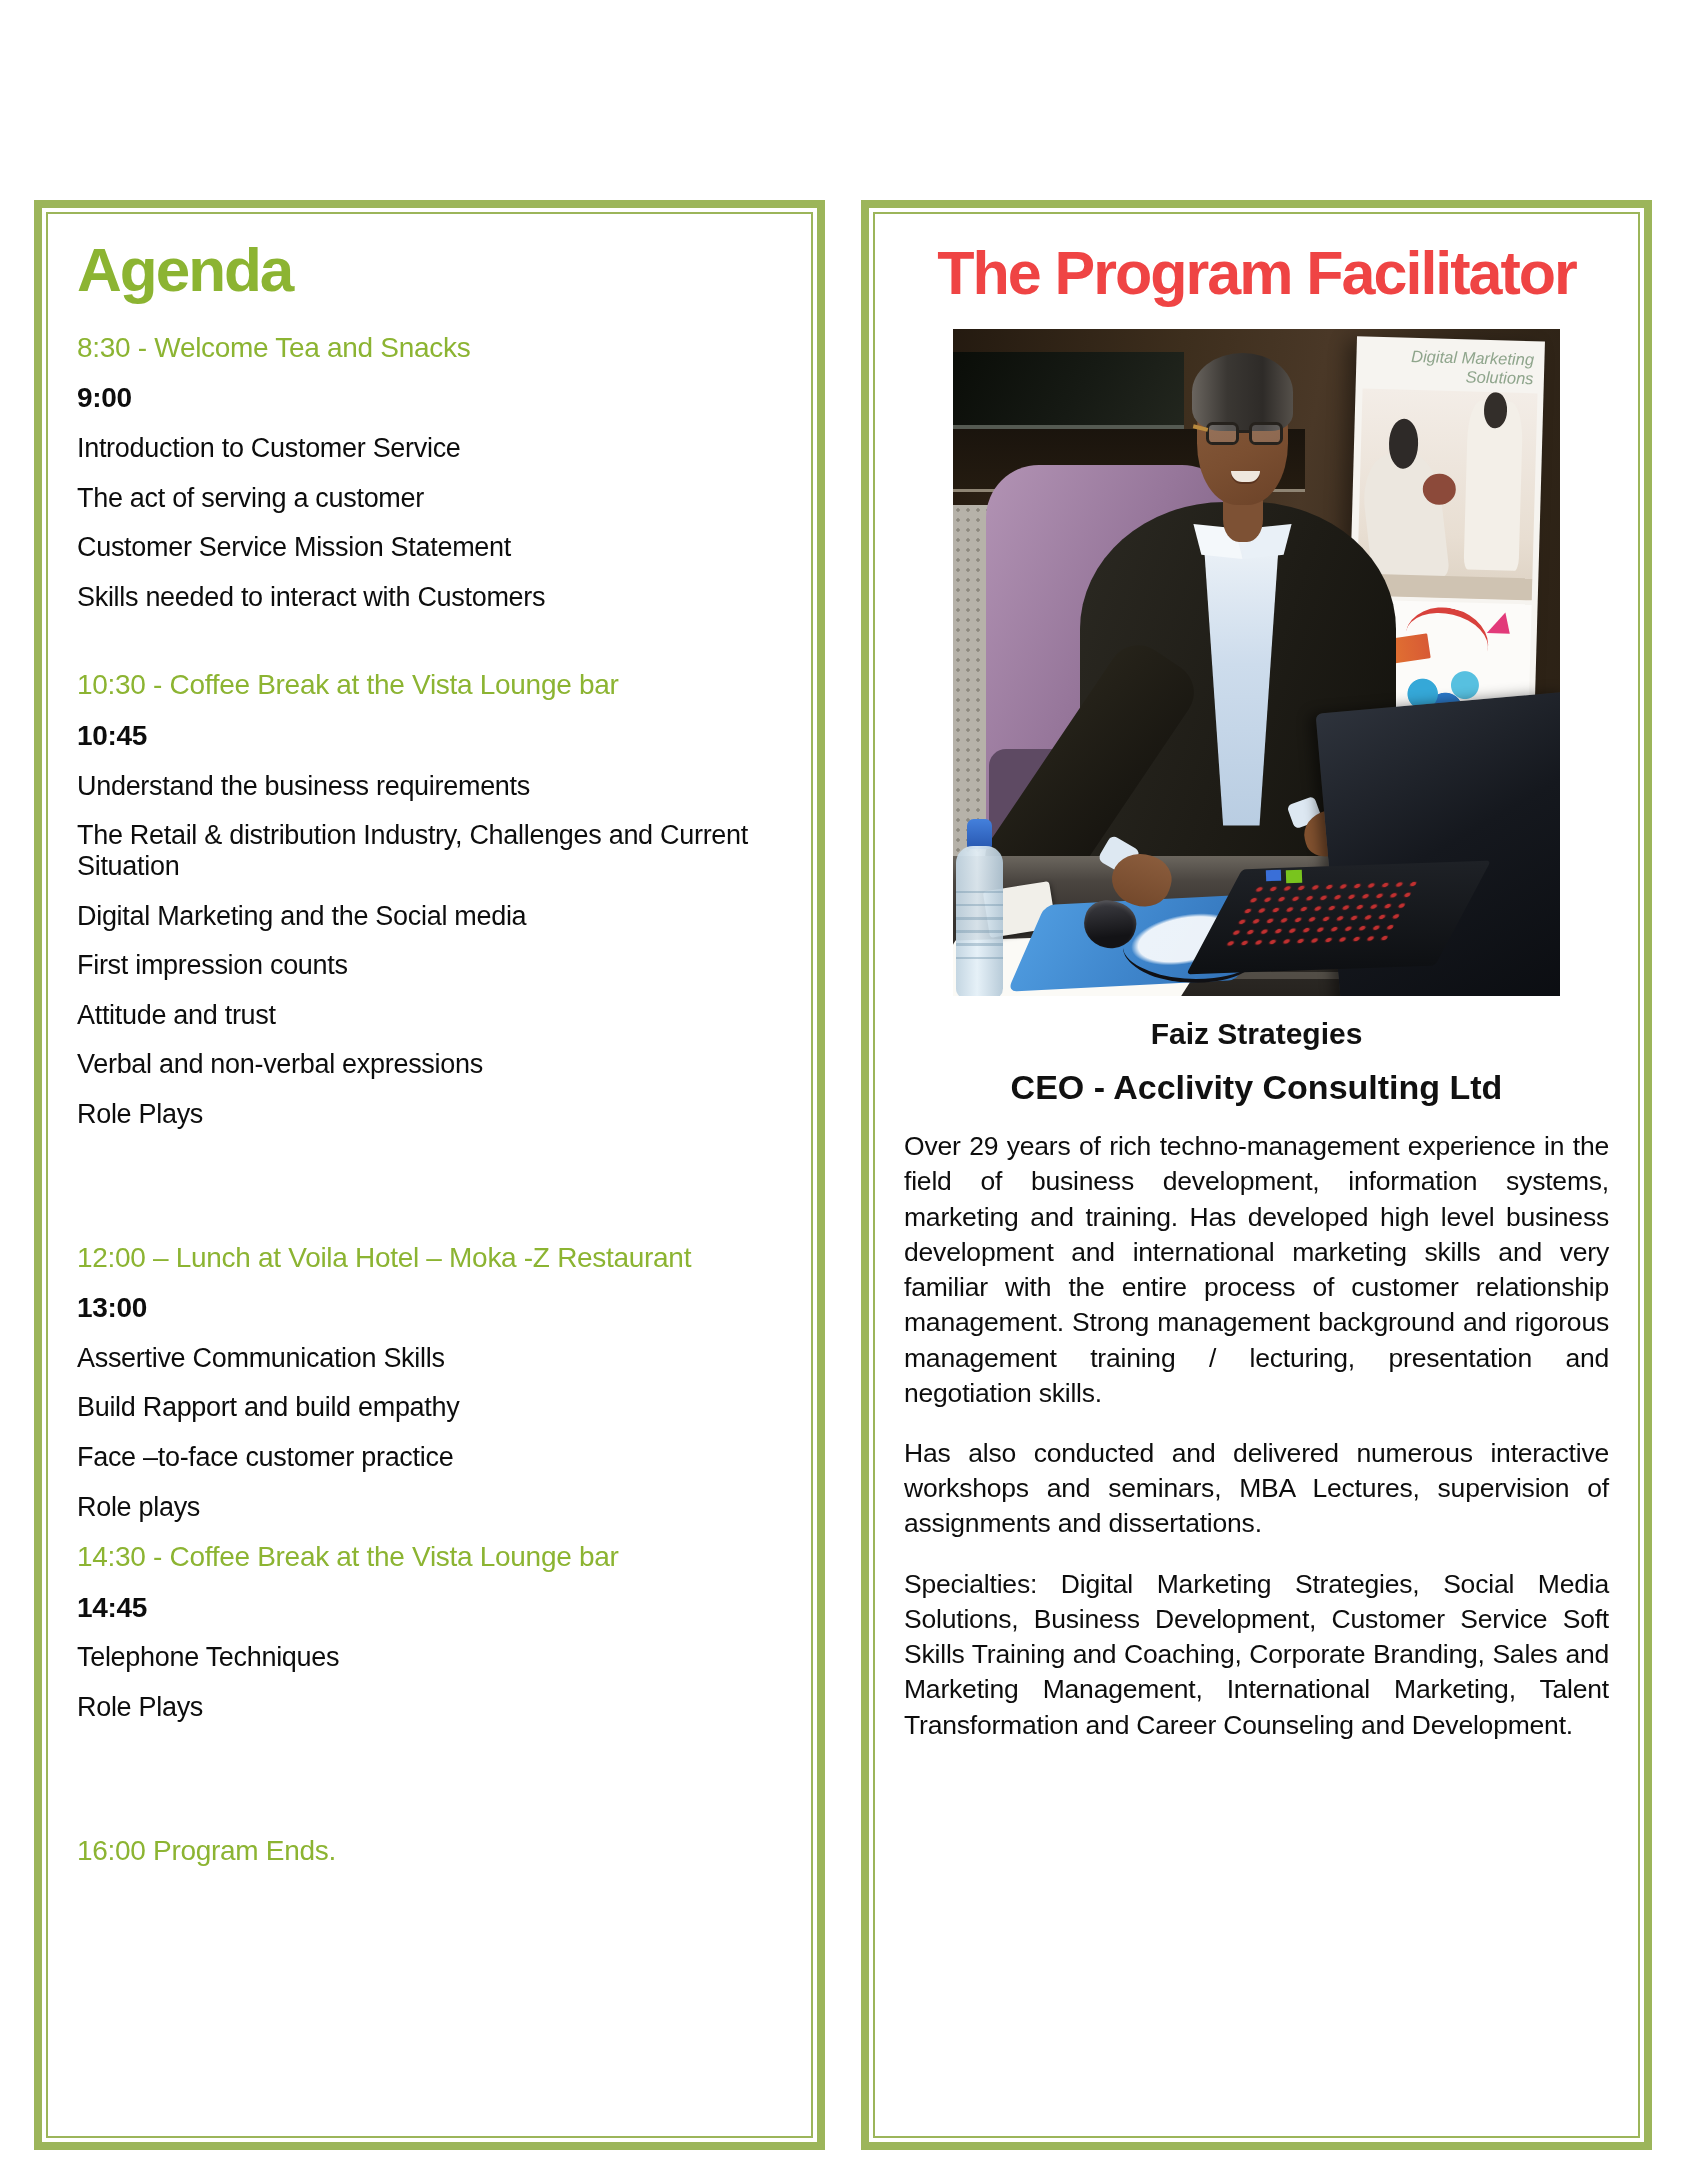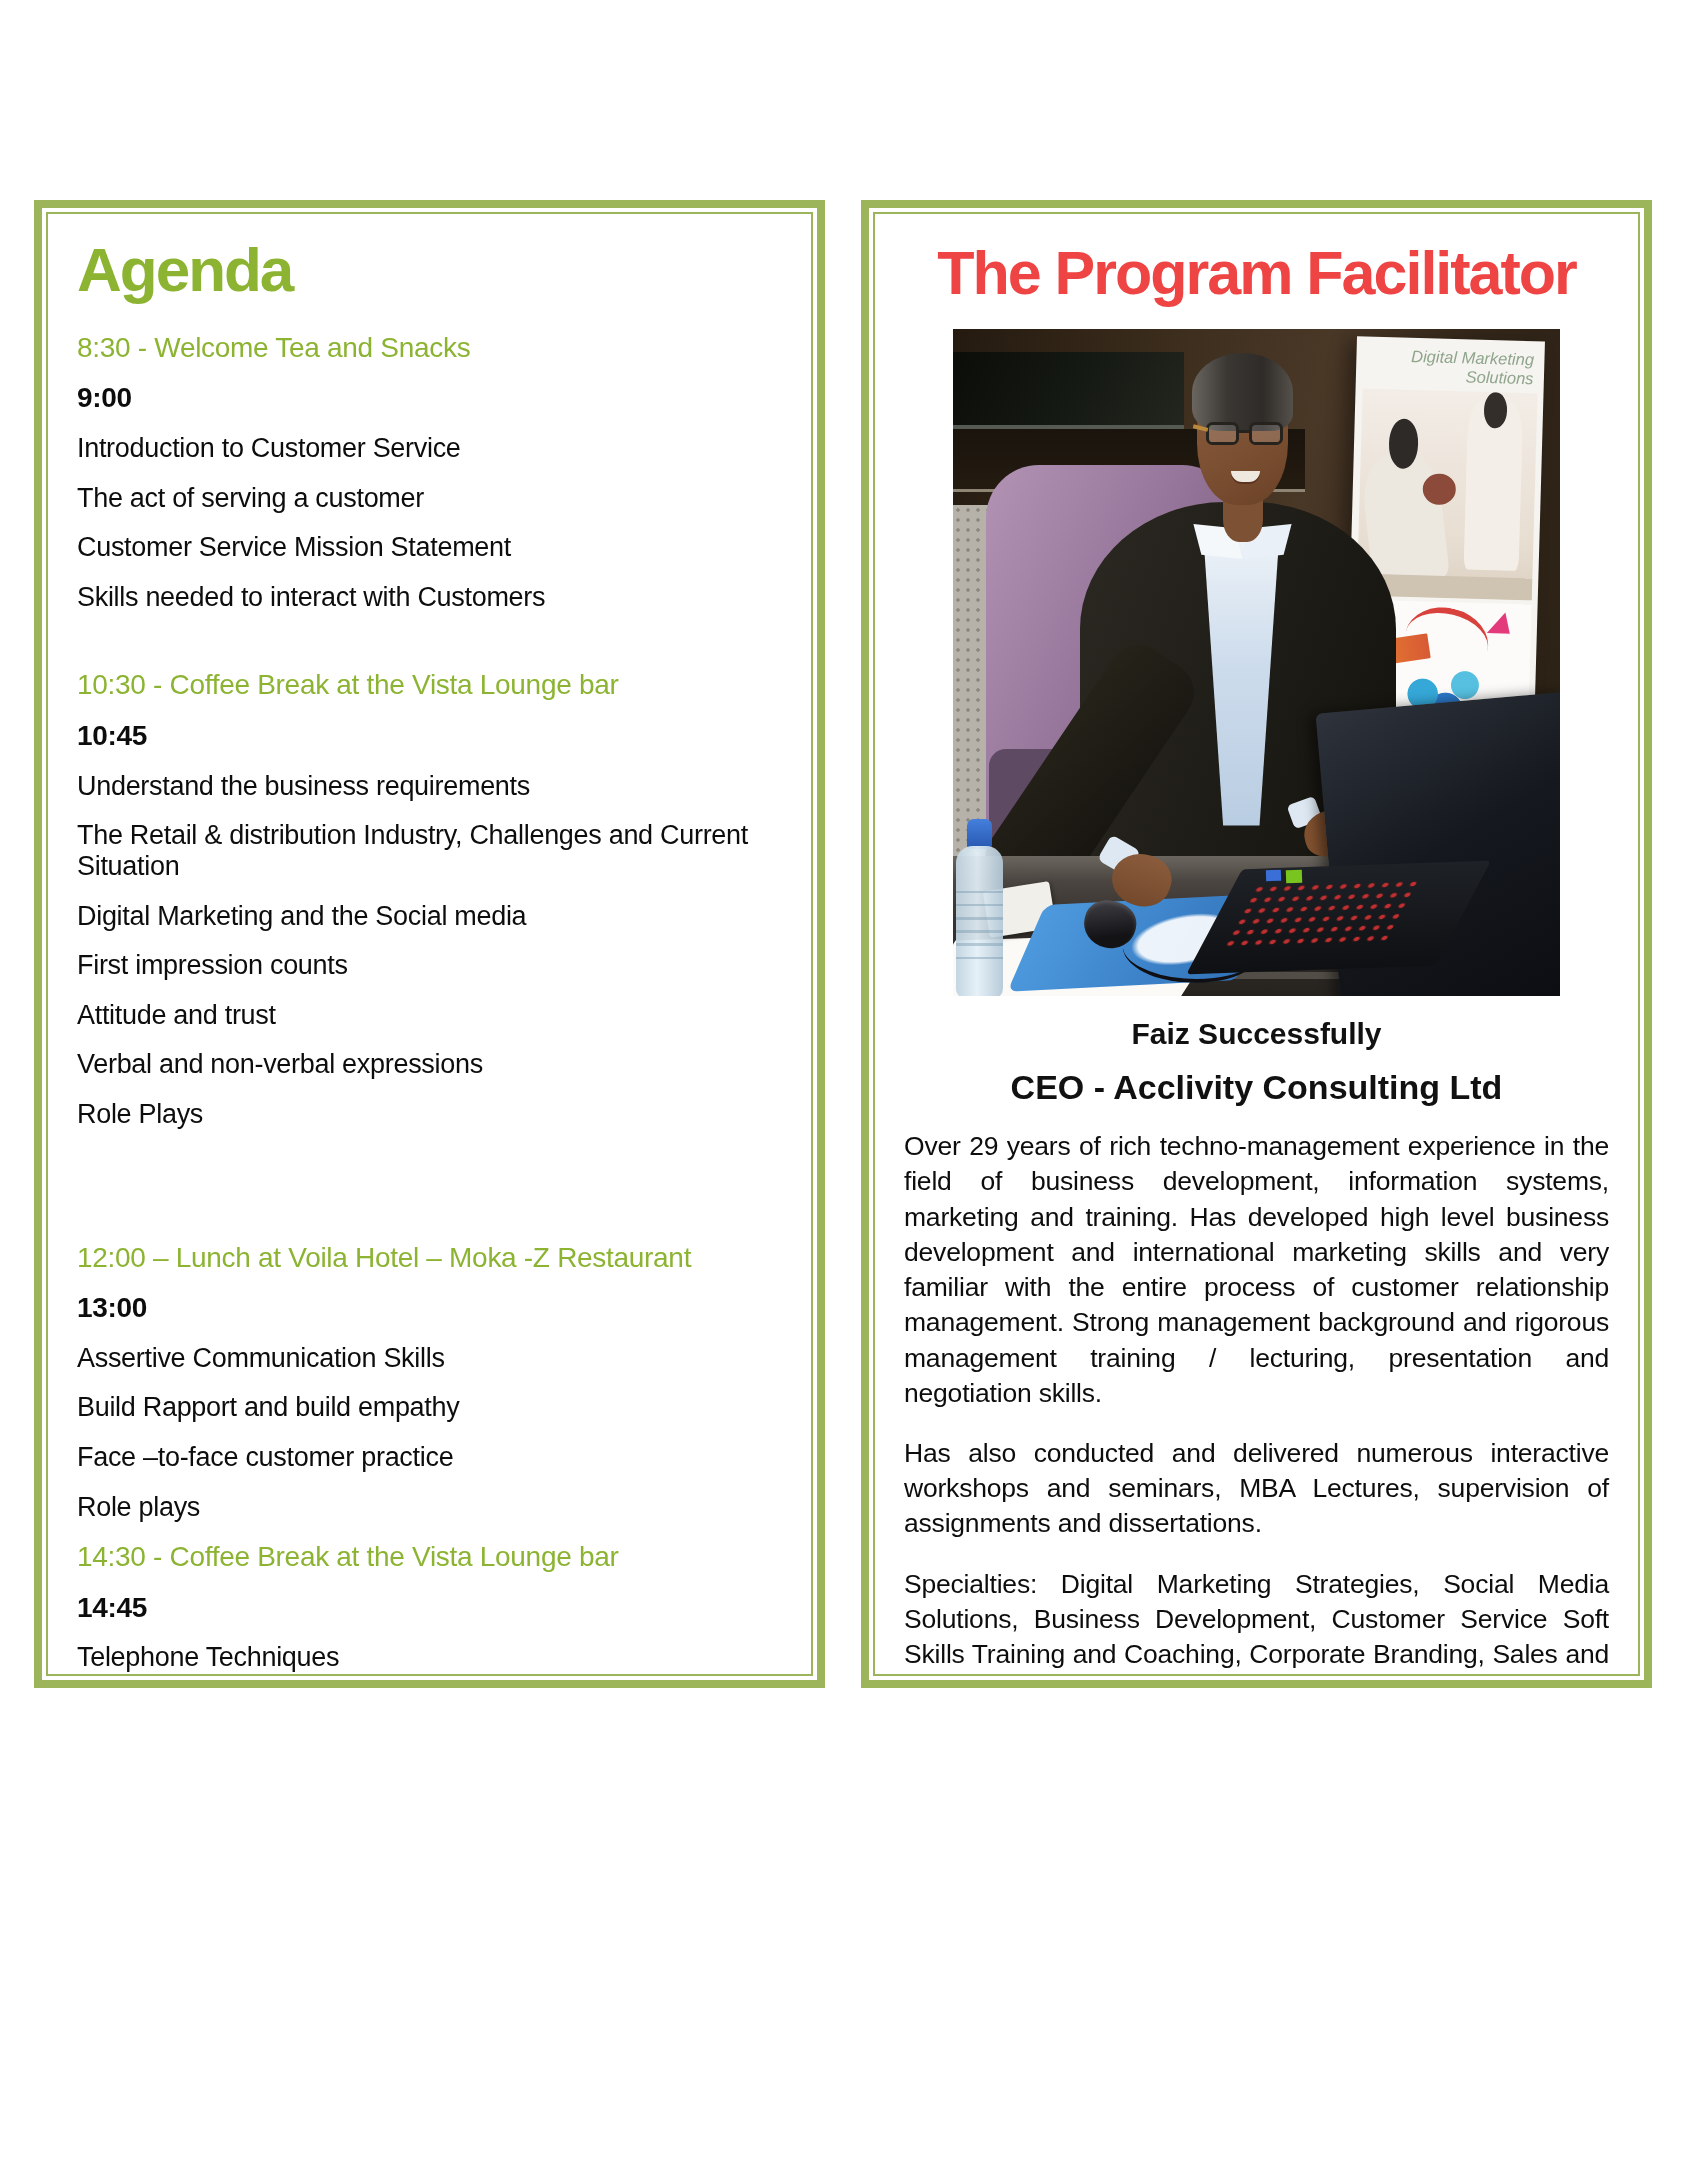--- a/index.html
+++ b/index.html
@@ -6,21 +6,21 @@
   body {
     width:1687px; height:2183px;
     font-family:"Liberation Sans", sans-serif;
     color:#111;
     position:relative;
   }
   .page { position:relative; width:1687px; height:2183px; background:#fff; overflow:hidden; }
 
   
   .panel {
-    position:absolute; top:200px; height:1488px; width:791px;
+    position:absolute; top:200px; height:1950px; width:791px;
     border:8px solid #9cb55a; box-sizing:border-box; background:#fff;
   }
   .panel-left  { left:34px; }
   .panel-right { left:861px; }
   .panel-inner {
     position:absolute; inset:4px; border:2.6px solid #9cb55a;
     padding:20px 29px; overflow:hidden;
   }
 
   
@@ -289,21 +289,21 @@
         <div class="ph-kb"></div>
         <div class="ph-sticker-blue"></div>
         <div class="ph-sticker-green"></div>
         <div class="ph-bottle">
           <div class="ph-bottle-cap"></div>
           <div class="ph-bottle-body"></div>
           <div class="ph-bottle-ribs"></div>
         </div>
       </div>
 
-      <p class="fac-name">Faiz Successfully</p>
+      <p class="fac-name">Faiz Strategies</p>
       <p class="fac-role">CEO - Acclivity Consulting Ltd</p>
       <div class="bio">
           <p class="bio-p">Over 29 years of rich techno-management experience in the field of business development, information systems, marketing and training. Has developed high level business development and international marketing skills and very familiar with the entire process of customer relationship management. Strong management background and rigorous management training / lecturing, presentation and negotiation skills.</p>
           <p class="bio-p">Has also conducted and delivered numerous interactive workshops and seminars, MBA Lectures, supervision of assignments and dissertations.</p>
           <p class="bio-p">Specialties: Digital Marketing Strategies, Social Media Solutions, Business Development, Customer Service Soft Skills Training and Coaching, Corporate Branding, Sales and Marketing Management, International Marketing, Talent Transformation and Career Counseling and Development.</p>
         </div>
     </div>
   </section>
 
 </div>

